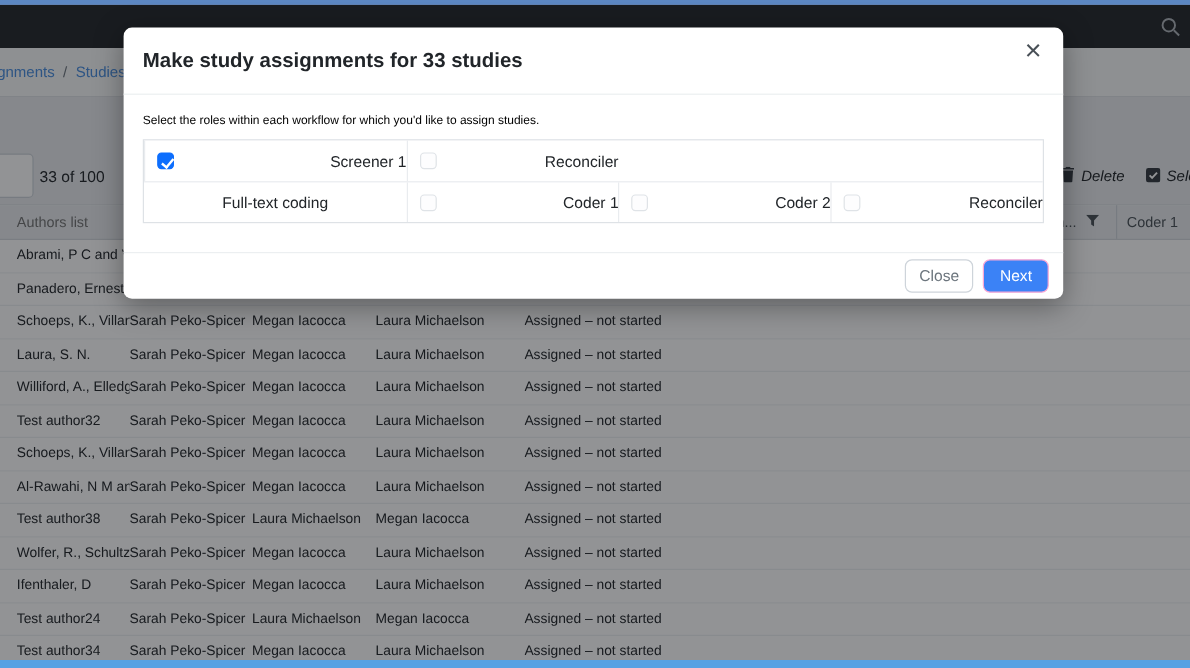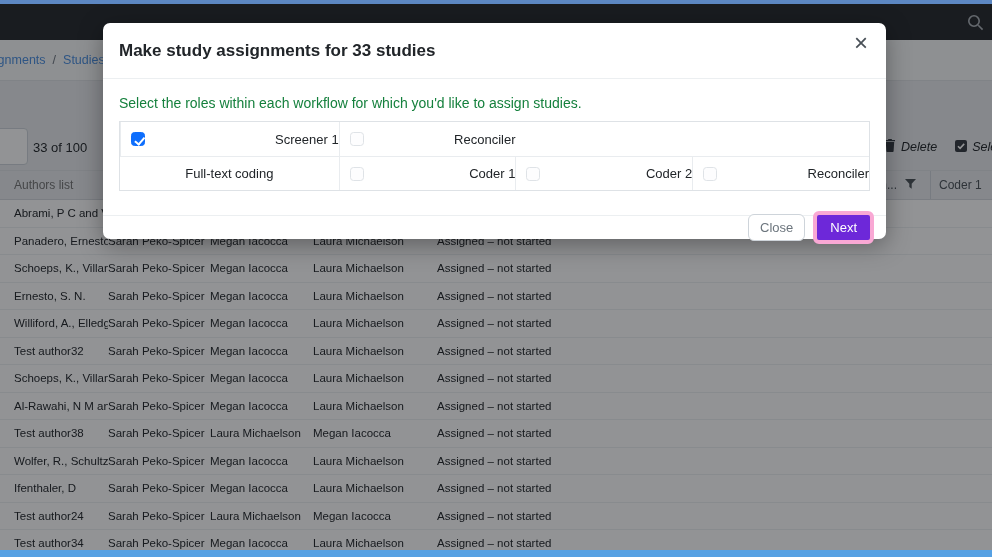--- a/index.html
+++ b/index.html
@@ -39,35 +39,35 @@
   
   .backdrop { position:absolute; inset:0; background:rgba(13,16,20,0.45); z-index:40; }
   .strip-bottom { position:absolute; left:0; bottom:0; width:992px; height:7px; background:#57a1e3; z-index:60; }
 
   
   .modal { position:absolute; left:103px; top:23px; width:783px; background:#fff; border-radius:7px; box-shadow:0 6px 24px rgba(0,0,0,0.35); z-index:70; }
   .modal-header { position:relative; height:56px; display:flex; align-items:center; padding:0 16px; border-bottom:1px solid #eceff1; }
   .modal-title { font-size:17px; font-weight:600; color:#212529; }
   .modal-x { position:absolute; right:14px; top:6px; font-size:24px; font-weight:300; color:#495057; cursor:pointer; line-height:1.2; padding:0 4px; background:none; border:none; font-family:inherit; }
   .modal-body { padding:16px 16px 24px; }
-  .modal-desc { font-size:14px; color:#15803d; margin-bottom:10px; }
+  .modal-desc { font-size:10px; color:#000000; margin-bottom:10px; }
 
   .wtable { border:1px solid #dee2e6; }
   .wrow { display:grid; grid-template-columns:29.2% 1fr 1fr 1fr; height:34px; }
   .wrow + .wrow { border-top:1px solid #e9ecef; }
   .wname { display:flex; align-items:center; justify-content:center; font-size:13px; color:#212529; }
   .wrole { position:relative; display:flex; align-items:center; justify-content:flex-end; border-left:1px solid #e9ecef; font-size:13px; color:#212529; }
   .cb { position:absolute; left:10px; top:50%; transform:translateY(-50%); width:14px; height:14px; border-radius:3.5px; border:1px solid #dfe3e7; background:#fdfdfe; cursor:pointer; }
   .cb.checked { background:#0d6efd; border-color:#0d6efd; }
   .cb.checked::after { content:""; position:absolute; left:4.5px; top:1.5px; width:3.5px; height:7.5px; border:solid #fff; border-width:0 2px 2px 0; transform:rotate(40deg); }
 
-  .modal-footer { display:flex; align-items:center; justify-content:flex-end; gap:8px; height:24px; padding:0 12px; border-top:1px solid #eceff1; }
+  .modal-footer { display:flex; align-items:center; justify-content:flex-end; gap:8px; height:39px; padding:0 12px; border-top:1px solid #eceff1; }
   .btn { font-family:inherit; font-size:13px; border-radius:6px; padding:4px 11px; cursor:pointer; line-height:1.35; }
   .btn-close { background:#fff; border:1px solid #ced4da; color:#6c757d; }
-  .btn-next { background:#6d28d9; border:4px solid #f9a8d4; color:#fff; padding:4px 13px; }
+  .btn-next { background:#3b82f6; border:1px solid #f9a8d4; color:#fff; padding:4px 13px; }
 </style>
 </head>
 <body>
 
 <div class="page">
 
   <div class="navbar">
     <span class="search-ic">
       <svg width="17" height="17" viewBox="0 0 17 17">
         <circle cx="7" cy="7" r="5.2" fill="none" stroke="#adb3b9" stroke-width="1.6"></circle>
@@ -139,21 +139,21 @@
             <div class="tcell">Assigned – not started</div>
           </div>
           <div class="trow">
             <div class="tcell">Schoeps, K., Villanu...</div>
             <div class="tcell">Sarah Peko-Spicer</div>
             <div class="tcell">Megan Iacocca</div>
             <div class="tcell">Laura Michaelson</div>
             <div class="tcell">Assigned – not started</div>
           </div>
           <div class="trow">
-            <div class="tcell">Ernesto, S. N.</div>
+            <div class="tcell">Laura, S. N.</div>
             <div class="tcell">Sarah Peko-Spicer</div>
             <div class="tcell">Megan Iacocca</div>
             <div class="tcell">Laura Michaelson</div>
             <div class="tcell">Assigned – not started</div>
           </div>
           <div class="trow">
             <div class="tcell">Williford, A., Elledg...</div>
             <div class="tcell">Sarah Peko-Spicer</div>
             <div class="tcell">Megan Iacocca</div>
             <div class="tcell">Laura Michaelson</div>

